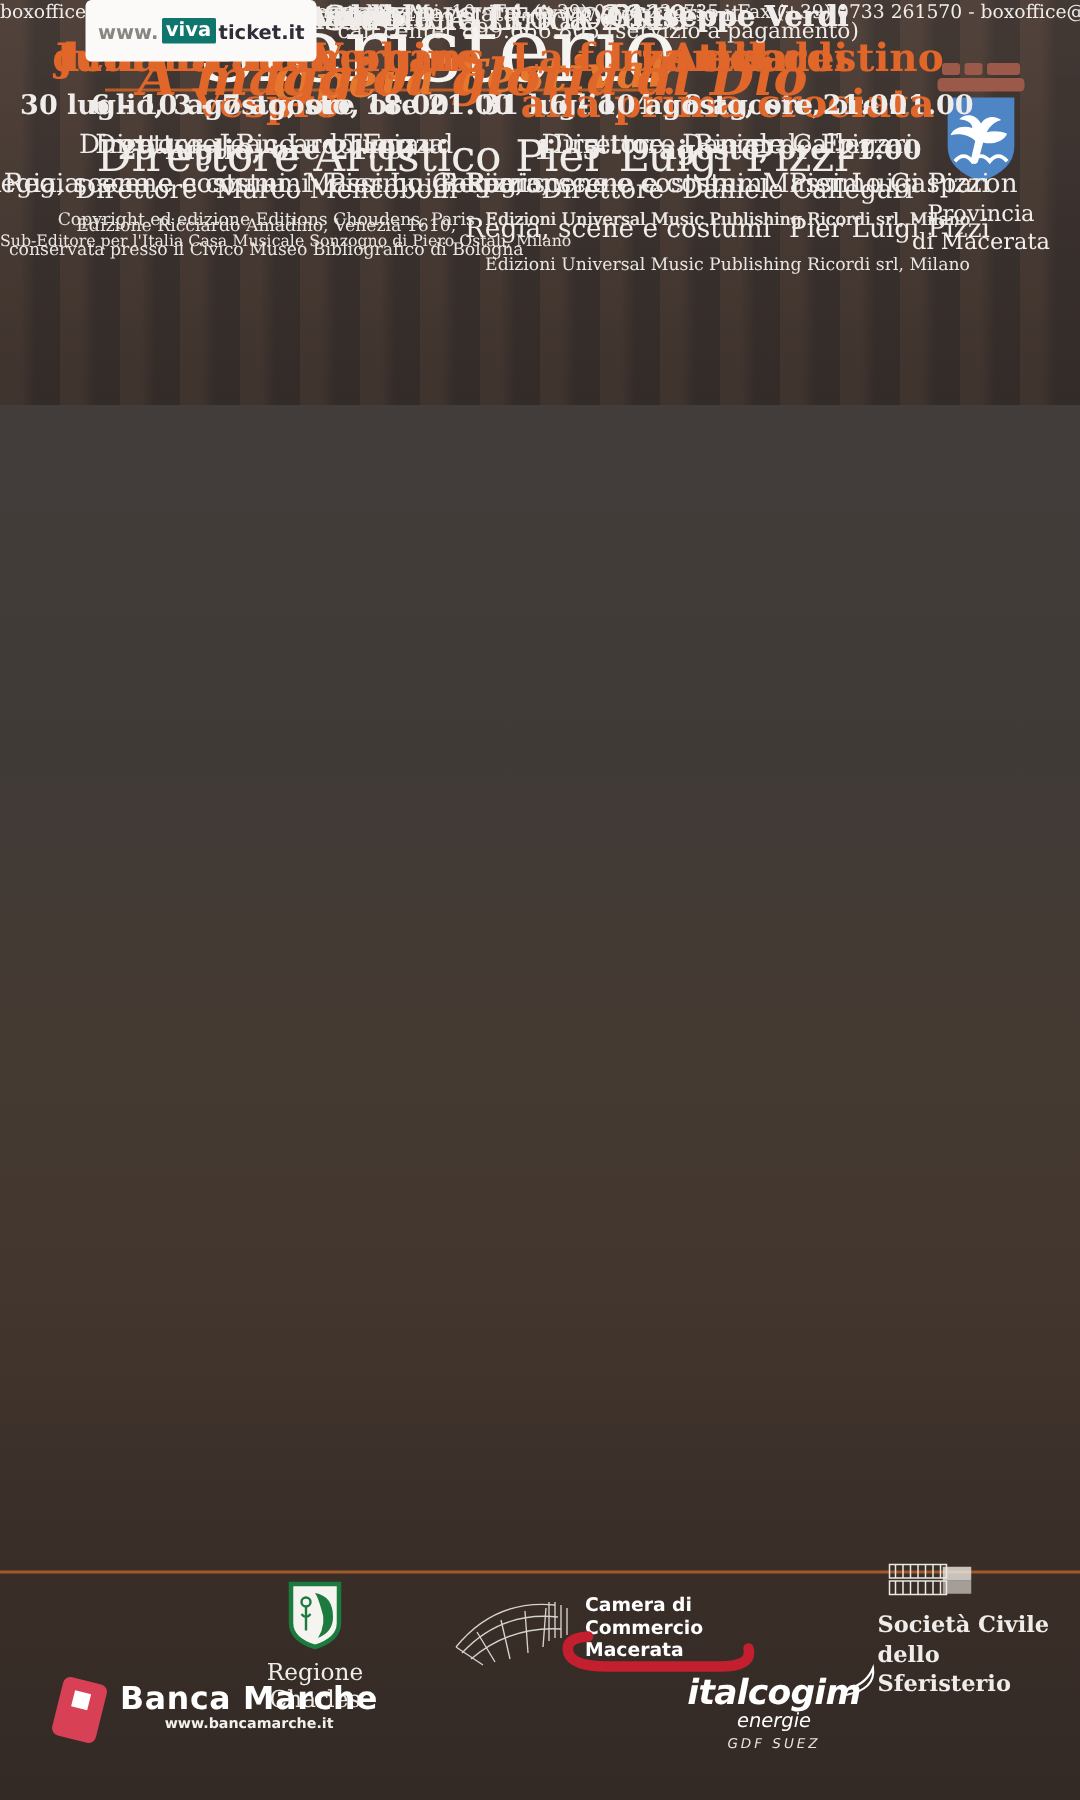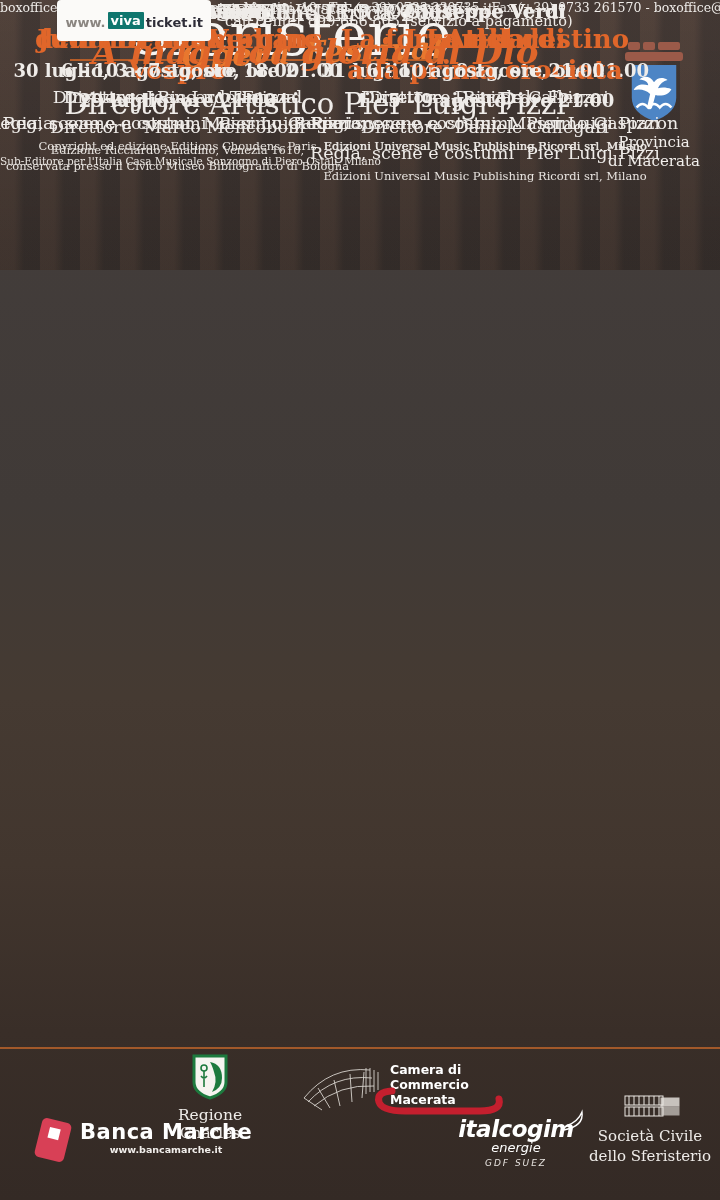--- a/index.html
+++ b/index.html
@@ -78,21 +78,21 @@
   .divider{position:absolute;left:0;top:1047px;width:720px;height:2px;background:#b5602a;opacity:.85;}
 
   
   .regione{position:absolute;left:150px;top:1054px;width:120px;text-align:center;}
   .regione-label{font-size:15.5px;margin-top:2px;}
   .camera{position:absolute;left:300px;top:1058px;width:215px;height:60px;}
   .camera-sketch{position:absolute;left:0;top:0;}
   .camera-text{position:absolute;left:90px;top:4px;text-align:left;
     font-family:"DejaVu Sans",sans-serif;font-weight:bold;font-size:12.5px;line-height:1.2;color:#fff;}
   .camera-swoosh{position:absolute;left:72px;top:27px;}
-  .societa{position:absolute;left:585px;top:1093px;width:130px;text-align:center;}
+  .societa{position:absolute;left:585px;top:1040px;width:130px;text-align:left;font-weight:bold;}
   .societa-label{font-size:15px;line-height:1.3;margin-top:3px;}
   .banca{position:absolute;left:38px;top:1120px;display:flex;align-items:flex-start;gap:12px;}
   .banca-mark{width:30px;height:40px;background:#d84056;border-radius:5px;transform:rotate(14deg);position:relative;flex:0 0 auto;}
   .banca-mark::after{content:"";position:absolute;left:9px;top:8px;width:11px;height:11px;background:#fff;}
   .banca-text{text-align:center;}
   .banca-name{font-family:"DejaVu Sans",sans-serif;font-weight:bold;font-size:21px;color:#fff;letter-spacing:.5px;}
   .banca-url{font-family:"DejaVu Sans",sans-serif;font-weight:bold;font-size:9.5px;margin-top:0;color:#f2efec;}
   .italcogim{position:absolute;left:436px;top:1116px;width:160px;text-align:center;font-family:"DejaVu Sans",sans-serif;color:#fff;}
   .ital-name{font-size:23px;font-style:italic;font-weight:bold;letter-spacing:-.5px;position:relative;display:inline-block;}
   .ital-swoosh{position:absolute;right:-14px;top:-8px;}

